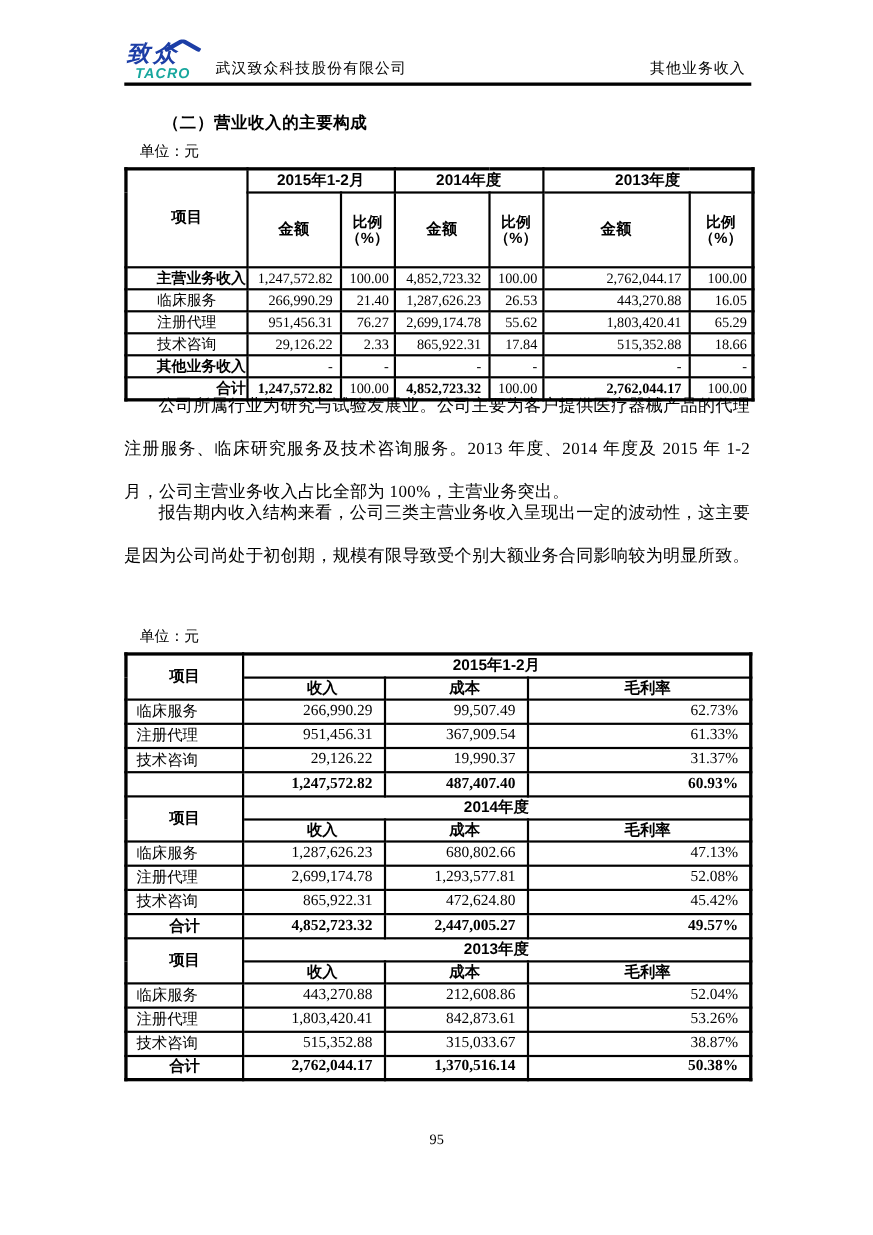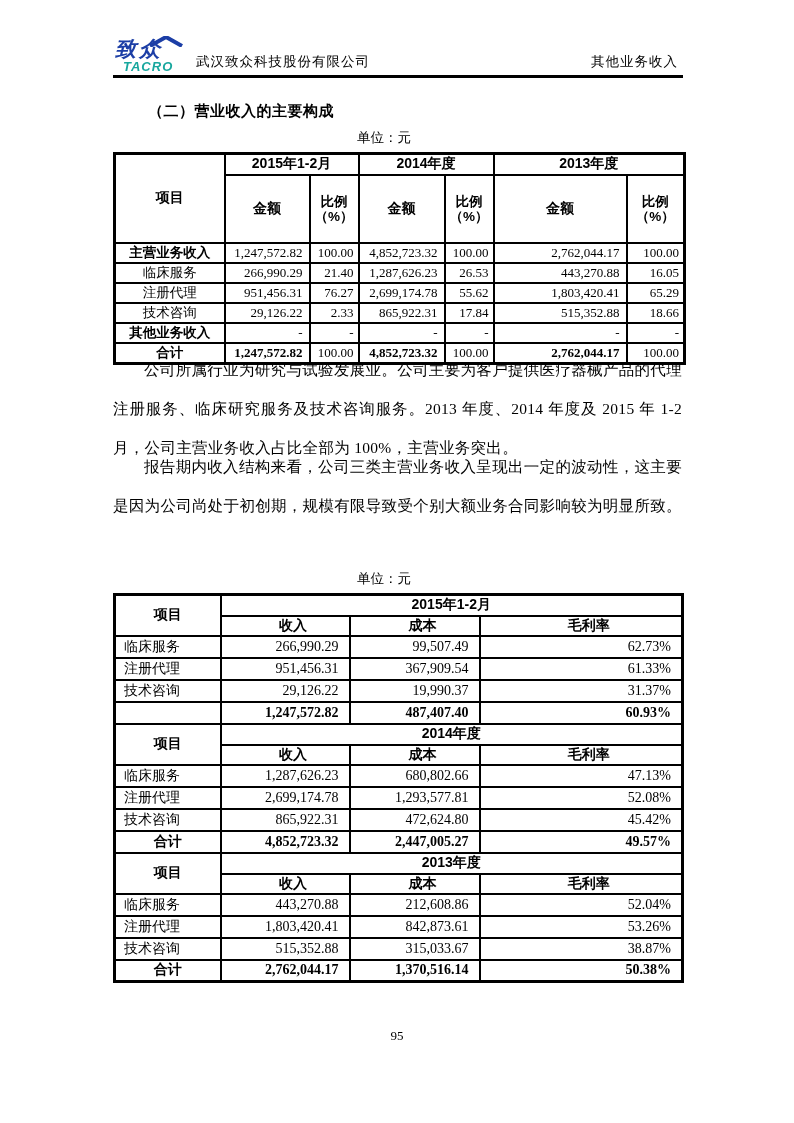--- a/index.html
+++ b/index.html
@@ -18,21 +18,21 @@
              color:#18a79e; letter-spacing:1px; }
   .hdr-company { position:absolute; left:196px; top:53px; font-size:13.5px; letter-spacing:1px; }
   .hdr-doc { position:absolute; right:116px; top:53px; font-size:13.5px; letter-spacing:1px; }
   .hdr-rule { position:absolute; left:113px; top:75px; width:570px; height:3px; background:#000; }
 
   
   .sec-title { position:absolute; left:148px; font-family:"Liberation Sans",sans-serif;
                font-weight:bold; font-size:15px; letter-spacing:0.5px; }
   #sec2-title { top:102px;font-family:Liberation Mono, monospace; }
   #sec3-title { top:550px; }
-  .unit { position:absolute; left:113px; width:570px; text-align:center; padding-right:28px;
+  .unit { position:absolute; left:127px; width:570px; text-align:left; padding-right:28px;
           font-size:13.5px; }
   #unit1 { top:129px; }
   #unit2 { top:570px; }
   .footer-page { position:absolute; left:0; top:1028px; width:100%; text-align:center;
                  font-size:13px; }
 
   
   table { border-collapse:collapse; table-layout:fixed; }
   td, th { border:2px solid #000; overflow:hidden; white-space:nowrap; }
   .t-outer { border:3px solid #000; }
@@ -41,21 +41,21 @@
   .num { text-align:right; padding-right:6px; vertical-align:middle; font-size:13px; }
   .numb { font-weight:bold; }
 
   
   #table1 { position:absolute; left:113px; top:152px; width:570px; }
   #table1 tr.yr td { height:21px; }
   #table1 tr.sub td { height:53px; }
   #table1 tr.data td { height:18px; }
   #table1 .ratio-h { white-space:normal; line-height:15px; padding:18px 2px; font-size:13.5px; }
   #table1 .lbl { text-align:center; vertical-align:middle; font-size:13.5px; }
-  #table1 .lblb { text-align:center; vertical-align:middle; font-family:"Liberation Sans",sans-serif;
+  #table1 .lblb { text-align:right; vertical-align:middle; font-family:"Liberation Sans",sans-serif;
                   font-weight:bold; font-size:13.5px;margin-top:44px; }
   #table1 .pct { padding-right:4px; }
 
   
   #gmtable { position:absolute; left:113px; top:593px; width:570px; }
   #gmtable tr.yr td { height:21px; }
   #gmtable tr.sub td { height:19px;padding-left:16px; }
   #gmtable tr.data td { height:22px; }
   #gmtable .lbl { text-align:left; padding-left:8px; vertical-align:middle; font-size:14px; }
   #gmtable .tlbl { text-align:center; vertical-align:middle; font-family:"Liberation Sans",sans-serif;

